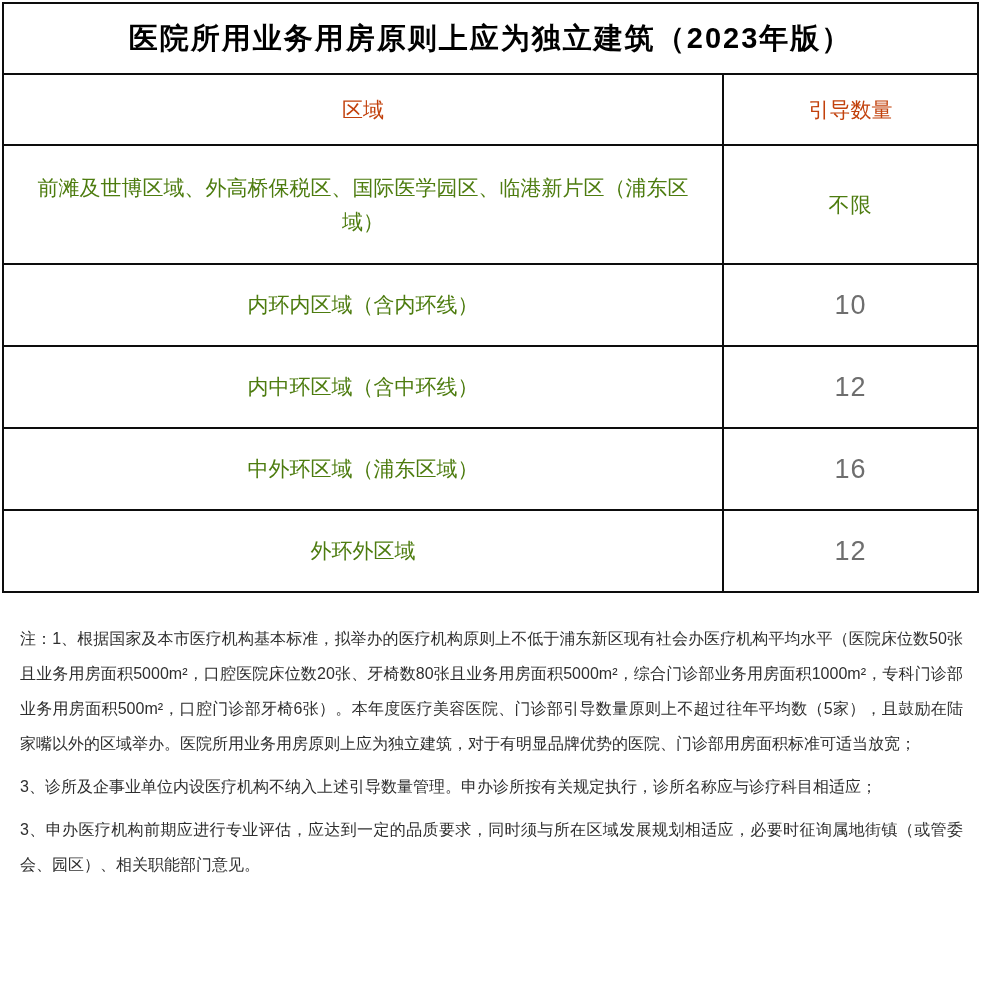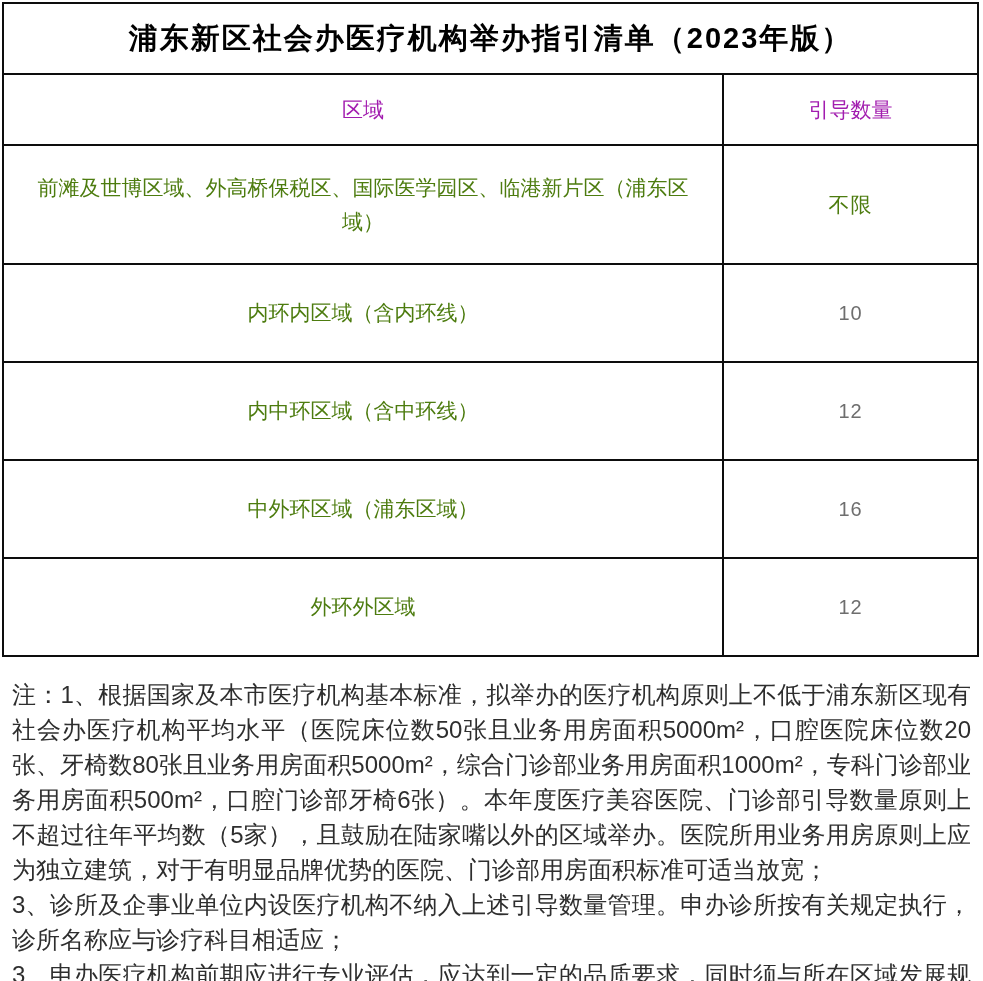--- a/index.html
+++ b/index.html
@@ -42,72 +42,72 @@
     font-size: 29px;
     font-weight: bold;
     letter-spacing: 2px;
     color: #000000;
     font-family: "Liberation Sans", sans-serif;
   }
   .header-row th {
     height: 71px;
     font-size: 21px;
     font-weight: 300;
-    color: #a21caf;
+    color: #c2410c;
   }
-  .data-row td { height: 98px; }
+  .data-row td { height: 82px; }
   .row-tall td { height: 119px; }
 
   .region-cell {
     font-size: 21px;
     font-weight: 300;
     line-height: 34px;
     color: #4d7c0f;
   }
   .quota-cell {
-    font-size: 20px;
+    font-size: 27px;
     font-weight: 300;
     color: #6e6e6e;
     letter-spacing: 1px;
   }
   .quota-unlimited {
     color: #4d7c0f;
     font-size: 21px;
   }
 
   .notes {
     width: 971px;
     margin: 0 auto;
     padding: 20px 6px 0 6px;
     box-sizing: border-box;
   }
   .notes p {
-    margin: 0;
-    font-size: 24px;
+    margin: 8px;
+    font-size: 16px;
     font-weight: 400;
     line-height: 35px;
     color: #2e2e2e;
     text-align: justify;
     text-justify: inter-ideograph;
     word-break: break-all;
   }
 </style>
 </head>
 <body>
 
 <div class="page">
 
   <table class="guide-table">
     <colgroup>
       <col class="col-region">
       <col class="col-quota">
     </colgroup>
     <tbody>
       <tr>
-        <td colspan="2" class="title-cell">浦东新区社会办医疗机构举办指引清单（2023年版）</td>
+        <td colspan="2" class="title-cell">医院所用业务用房原则上应为独立建筑（2023年版）</td>
       </tr>
       <tr class="header-row">
         <th>区域</th>
         <th>引导数量</th>
       </tr>
       <tr class="data-row row-tall">
         <td class="region-cell">前滩及世博区域、外高桥保税区、国际医学园区、临港新片区（浦东区域）</td>
         <td class="quota-cell quota-unlimited">不限</td>
       </tr>
       <tr class="data-row">

